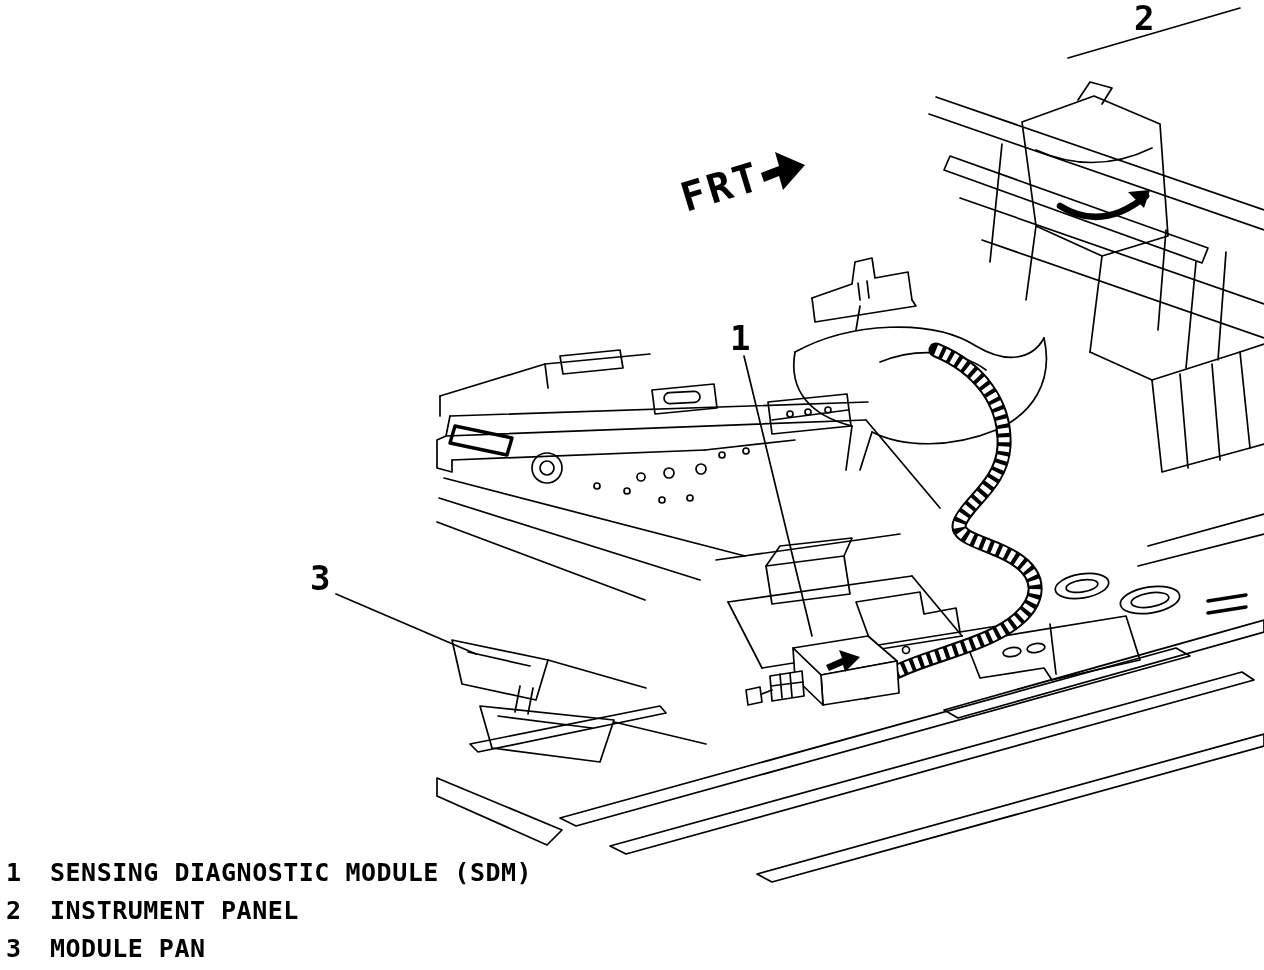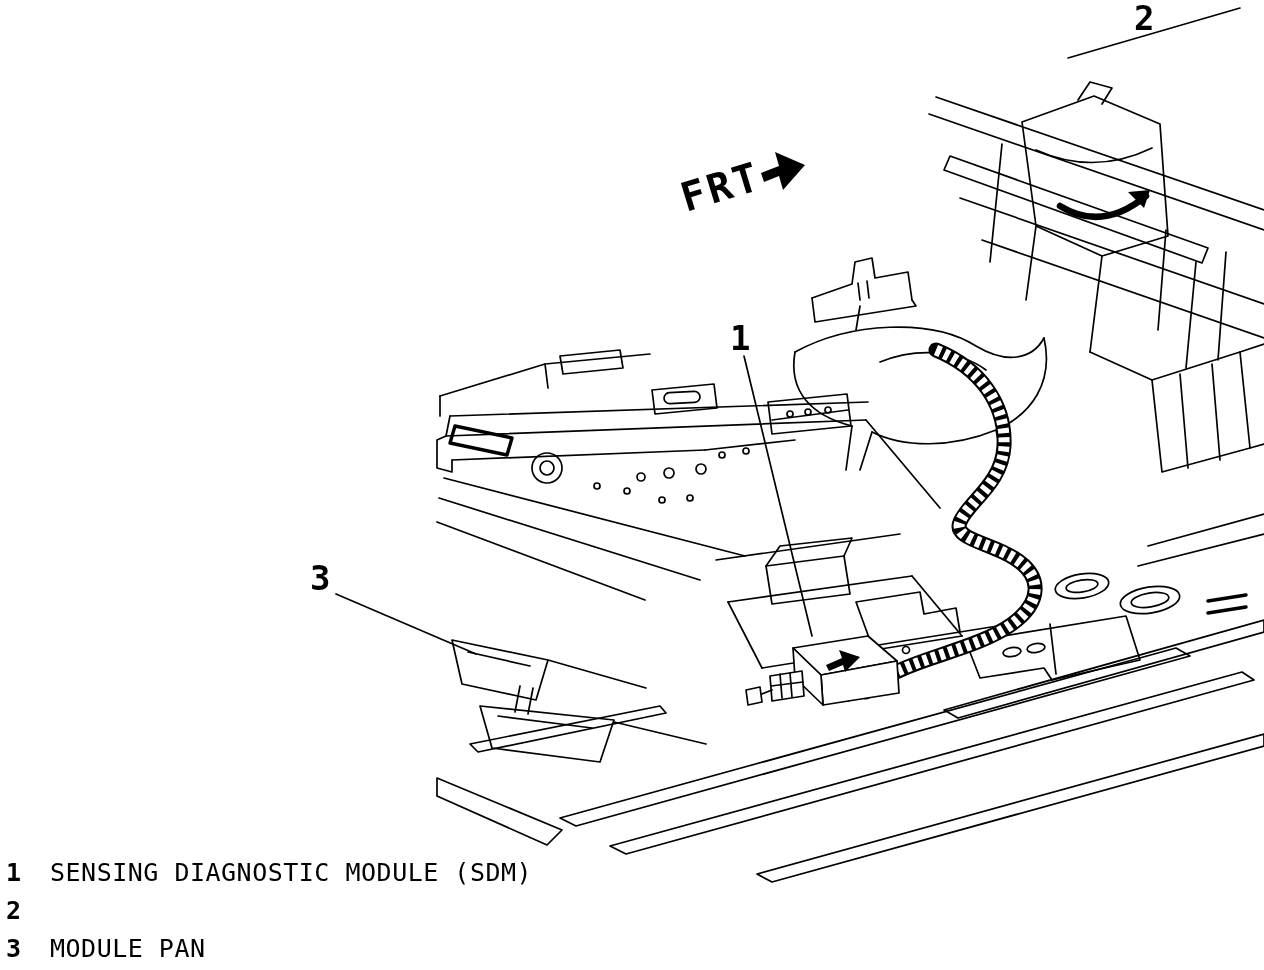--- a/index.html
+++ b/index.html
@@ -13,21 +13,21 @@
   svg .thick{stroke-width:3.4;}
   svg .arc{stroke-width:6.5;}
   svg .conduit-base{stroke-width:15;fill:none;}
   svg .conduit-ribs{stroke:#fff;stroke-width:11;stroke-dasharray:5 4;fill:none;stroke-linecap:butt;}
   svg text{fill:#000;stroke:none;font-family:"DejaVu Sans Mono",monospace;font-weight:bold;}
   .t-callout{font-size:34px;}
   .t-frt{font-size:40px;letter-spacing:3px;}
   .legend{position:absolute;left:6px;top:858px;display:flex;flex-direction:column;gap:10px;}
   .legend-row{display:flex;align-items:baseline;height:28px;}
   .legend-num{width:44px;font-size:25px;font-weight:bold;letter-spacing:1px;}
-  .legend-label{font-size:25px;font-weight:normal;letter-spacing:.5px;white-space:pre;}
+  .legend-label{font-size:25px;font-weight:bold;letter-spacing:.5px;white-space:pre;}
 </style>
 </head>
 <body>
 
 <div class="page">
 
   <svg width="1264" height="970" viewBox="0 0 1264 970">
 
     <g>
       <path d="M936 97 L1264 210"></path>
@@ -192,20 +192,21 @@
     <text class="t-callout" x="310" y="590">3</text>
   </svg>
 
   <div class="legend">
     <div class="legend-row">
       <span class="legend-num">1</span>
       <span class="legend-label">SENSING DIAGNOSTIC MODULE (SDM)</span>
     </div>
     <div class="legend-row">
       <span class="legend-num">2</span>
+      <span class="legend-label">INSTRUMENT PANEL</span>
     </div>
     <div class="legend-row">
       <span class="legend-num">3</span>
       <span class="legend-label">MODULE PAN</span>
     </div>
   </div>
 
 </div>
 
 </body></html>

